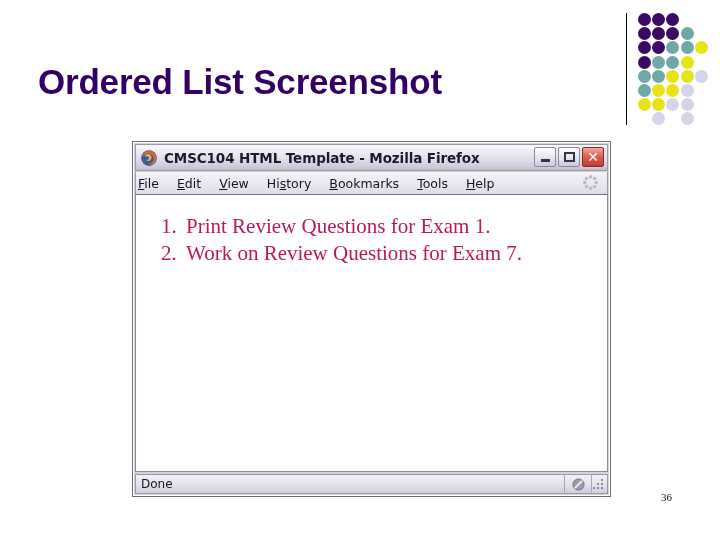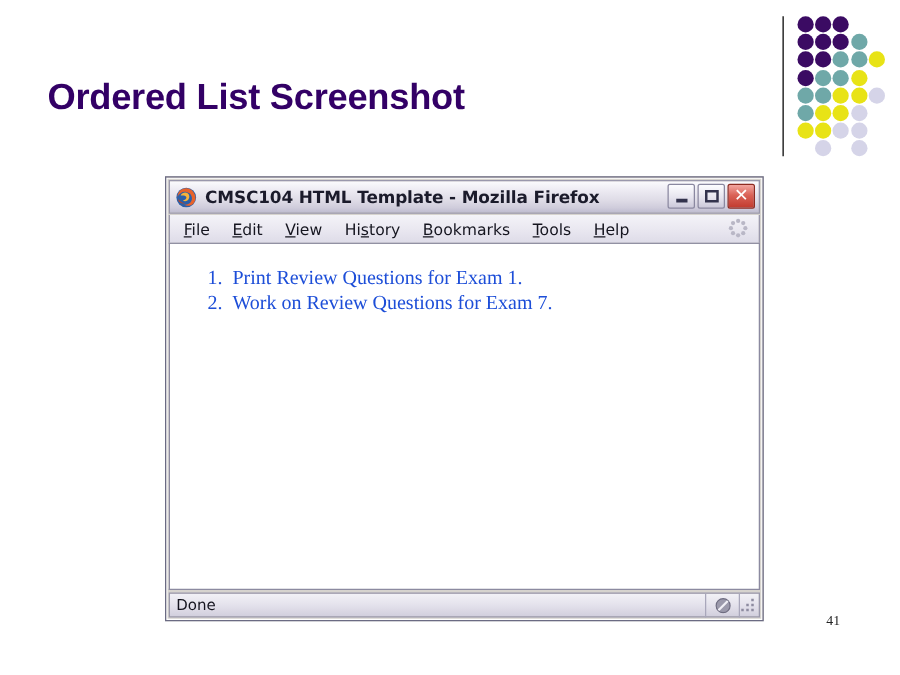--- a/index.html
+++ b/index.html
@@ -13,21 +13,21 @@
     font-family: "Liberation Sans", sans-serif;
     overflow: hidden;
     position: relative;
   }
 
   
   #slide-title {
     position: absolute;
     left: 38px;
     top: 62px;
-    font-size: 29px;
+    font-size: 35px;
     font-weight: bold;
     color: #330066;
     letter-spacing: -0.2px;
     white-space: nowrap;
   }
 
   
   #dot-grid {
     position: absolute;
     left: 638px;
@@ -127,21 +127,21 @@
   #menu-bar {
     position: relative;
     height: 22px;
     margin: 1px 2px 0 2px;
     background: linear-gradient(to bottom, #f4f3f8 0%, #e9e7f0 55%, #dedce8 100%);
     border-left: 1px solid #9a98ac;
     border-right: 1px solid #9a98ac;
     box-sizing: border-box;
     display: flex;
     align-items: center;
-    padding-left: 11px;
+    padding-left: 2px;
   }
   .menu-item {
     font-size: 12.5px;
     color: #15151f;
     margin-right: 18px;
     white-space: nowrap;
     font-family: "DejaVu Sans", sans-serif;
   }
   .menu-item u { text-decoration: underline; }
   #throbber {
@@ -159,22 +159,22 @@
     background: #ffffff;
     border: 1px solid #8c8aa0;
     border-top: 1px solid #6f6d85;
     box-sizing: border-box;
     overflow: hidden;
   }
   #ordered-list {
     margin: 18px 0 0 0;
     padding-left: 46px;
     font-family: "Liberation Serif", serif;
-    font-size: 16px;
-    color: #1d4ed8;
+    font-size: 21px;
+    color: #be185d;
     line-height: 1.28;
   }
   #ordered-list li { padding-left: 4px; }
 
   
   #status-bar {
     position: relative;
     margin: 2px 2px 2px 2px;
     height: 20px;
     background: linear-gradient(to bottom, #f2f1f6 0%, #e4e2ec 50%, #d2cfdd 100%);
@@ -333,13 +333,13 @@
           <i style="left: 9px; top: 12px;"></i>
           <i style="left: 5px; top: 8px;"></i>
           <i style="left: 5px; top: 12px;"></i>
           <i style="left: 1px; top: 12px;"></i>
         </div>
     </div>
   </div>
 
 </div>
 
-<div id="page-number">41</div>
+<div id="page-number">36</div>
 
 </body></html>

